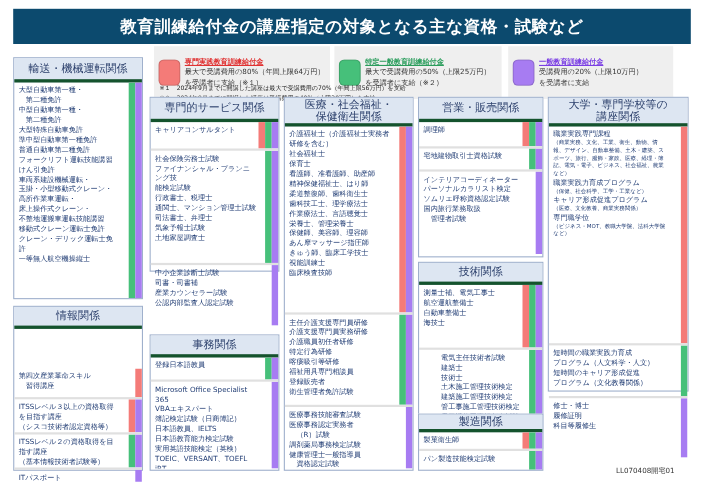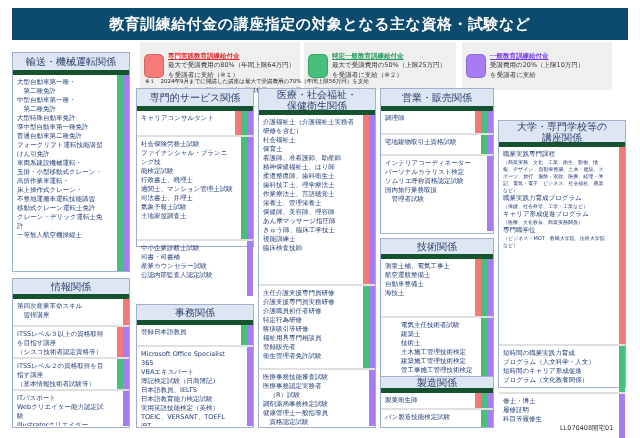--- a/index.html
+++ b/index.html
@@ -9,21 +9,21 @@
   .title-bar { position: absolute; left: 12px; top: 8px; width: 616px; height: 32px; background: #0c4a6e; color: #fff; display: flex; align-items: center; justify-content: center; font-size: 15px; font-weight: bold; letter-spacing: 0.5px; }
 
   .legend { position: absolute; top: 42px; height: 48px; background: #efefef; display: flex; align-items: center; padding-left: 4px; }
   .legend .swatch { width: 20px; height: 24px; border-radius: 5px; margin-right: 4px; flex-shrink: 0; border: 1px solid rgba(0,0,0,0.15); }
   .legend .ltxt { font-size: 6.5px; line-height: 9.5px; color: #333; }
   .legend .lname { text-decoration: underline; font-weight: bold; }
 
   .notes { position: absolute; left: 145px; top: 77px; font-size: 5.5px; line-height: 8.5px; color: #222; }
 
   .panel { position: absolute; border: 1px solid #9fb0cc; background: #fff; }
-  .panel-head { background: #dde6f2; color: #2b3f6b; text-align: center; font-size: 10px; border-bottom: 5px solid #14532d; display: flex; align-items: center; justify-content: center; line-height: 11px; }
+  .panel-head { background: #dde6f2; color: #2b3f6b; text-align: center; font-size: 10px; border-bottom: 3px solid #14532d; display: flex; align-items: center; justify-content: center; line-height: 11px; }
   .seg { position: relative; border-bottom: 2px solid #e0e0e0; padding: 3px 20px 3px 4px; font-size: 6.5px; line-height: 9px; color: #1f3b73; }
   .seg:last-child { border-bottom: none; }
   .seg .item { display: block; white-space: pre-line; }
   .seg .small { font-size: 5px; line-height: 7px; }
   .bars { position: absolute; top: 0; right: 0; bottom: 0; display: flex; }
   .bar { width: 6px; height: 100%; }
   .bar.red { background: #f47b78; }
   .bar.green { background: #46c07a; }
   .bar.purple { background: #a77cf2; }
 
@@ -86,21 +86,21 @@
         <span class="item">クレーン・デリック運転士免許</span>
         <span class="item">一等無人航空機操縦士</span>
         <div class="bars">
           <div class="bar green"></div>
           <div class="bar purple"></div>
         </div>
       </div>
     </div>
     <div class="panel" style="left: 12px; top: 278px; width: 118px; height: 150px;">
       <div class="panel-head" style="height: 20px; white-space: pre-line;">情報関係</div>
-      <div class="seg" style="height: 28px; overflow: hidden;">
+      <div class="seg" style="height: 28px; overflow: hidden; margin-top: 36px;">
         <span class="item">第四次産業革命スキル
 　習得講座</span>
         <div class="bars">
           <div class="bar red"></div>
         </div>
       </div>
       <div class="seg" style="height: 32px; overflow: hidden;">
         <span class="item">ITSSレベル３以上の資格取得
 を目指す講座
 （シスコ技術者認定資格等）</span>
@@ -299,21 +299,21 @@
         </div>
       </div>
       <div class="seg" style="height: 17px; overflow: hidden;">
         <span class="item">パン製造技能検定試験</span>
         <div class="bars">
           <div class="bar green"></div>
           <div class="bar purple"></div>
         </div>
       </div>
     </div>
-    <div class="panel" style="left: 498px; top: 88px; width: 128px; height: 268px; margin-top: 32px;">
+    <div class="panel" style="left: 498px; top: 88px; width: 128px; height: 268px;">
       <div class="panel-head" style="height: 26px; white-space: pre-line;">大学・専門学校等の
 講座関係</div>
       <div class="seg" style="height: 199px; overflow: hidden;">
         <span class="item">職業実践専門課程</span>
         <span class="item small">（商業実務、文化、工業、衛生、動物、情報、デザイン、自動車整備、土木・建築、スポーツ、旅行、服飾・家政、医療、経理・簿記、電気・電子、ビジネス、社会福祉、農業など）</span>
         <span class="item">職業実践力育成プログラム</span>
         <span class="item small">（保健、社会科学、工学・工業など）</span>
         <span class="item">キャリア形成促進プログラム</span>
         <span class="item small">（医療、文化教養、商業実務関係）</span>
         <span class="item">専門職学位</span>

